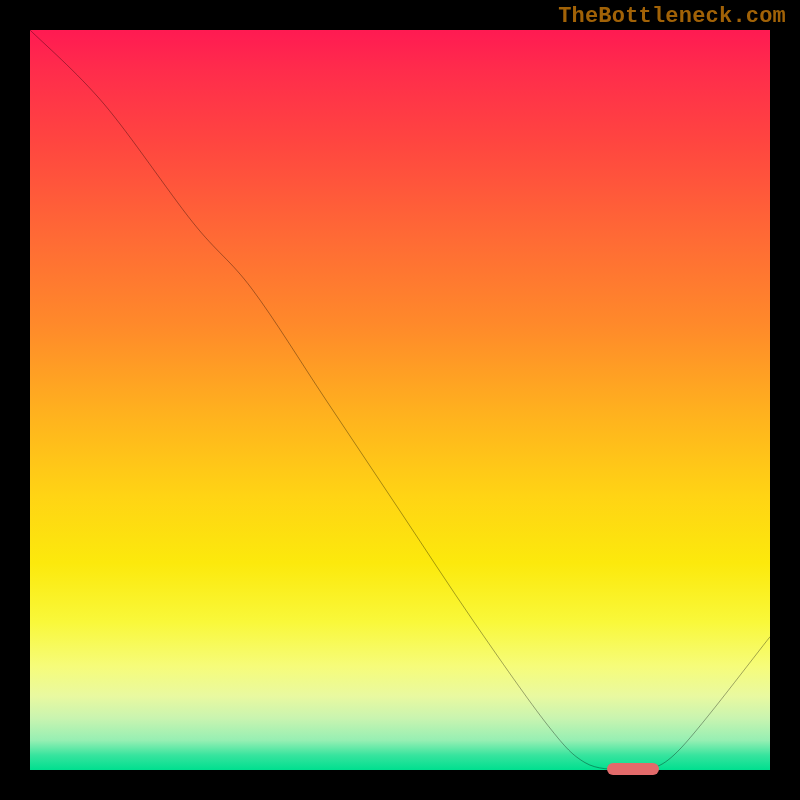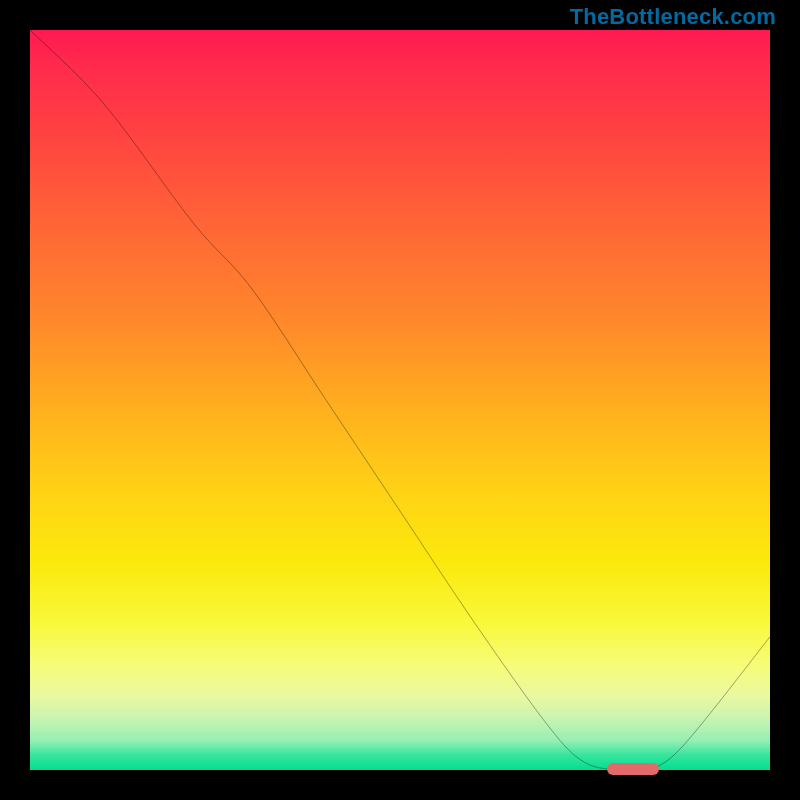--- a/index.html
+++ b/index.html
@@ -51,25 +51,25 @@
   .marker {
     position: absolute;
     width: 52px;
     height: 12px;
     background: #e26a6a;
     border-radius: 6px;
   }
   .watermark {
     position: absolute;
     top: 4px;
-    right: 24px;
-    font-family: Liberation Sans, sans-serif;
+    right: 14px;
+    font-family: Liberation Mono, monospace;
     font-size: 22px;
     font-weight: 600;
-    color: #0369a1;
+    color: #a16207;
     letter-spacing: 0.2px;
   }
 </style>
 </head>
 <body>
 
 <div class="frame">
 
   <div class="watermark">TheBottleneck.com</div>
 

